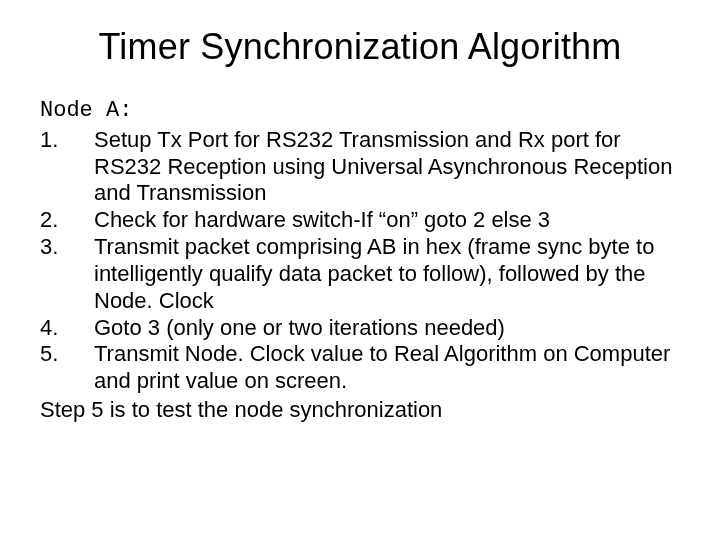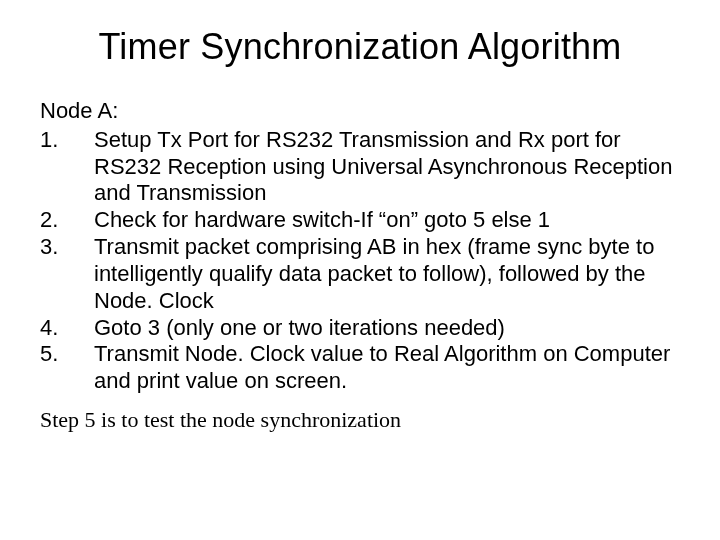--- a/index.html
+++ b/index.html
@@ -23,57 +23,57 @@
     margin: 0 0 30px 0;
     font-weight: normal;
     letter-spacing: 0.2px;
   }
   .body {
     font-size: 22px;
     line-height: 1.22;
   }
   .intro {
     margin: 0 0 2px 0;
+    font-family: Liberation Mono, monospace;
   }
   .list {
     display: block;
   }
   .row {
     display: flex;
     align-items: flex-start;
   }
   .num {
     width: 54px;
     flex: 0 0 54px;
   }
   .txt {
     flex: 1 1 auto;
   }
   .tail {
-    margin-top: 12px;
-    font-family: Liberation Serif, serif;
+    margin-top: 2px;
   }
 </style>
 </head>
 <body>
 
 <div class="slide">
   <h1 class="title">Timer Synchronization Algorithm</h1>
 
   <div class="body">
     <div class="intro">Node A:</div>
 
     <div class="list">
       <div class="row">
         <div class="num">1.</div>
         <div class="txt">Setup Tx Port for RS232 Transmission and Rx port for RS232 Reception using Universal Asynchronous Reception and Transmission</div>
       </div>
       <div class="row">
         <div class="num">2.</div>
-        <div class="txt">Check for hardware switch-If “on” goto 5 else 1</div>
+        <div class="txt">Check for hardware switch-If “on” goto 2 else 3</div>
       </div>
       <div class="row">
         <div class="num">3.</div>
         <div class="txt">Transmit packet comprising AB in hex (frame sync byte to intelligently qualify data packet to follow), followed by the Node. Clock</div>
       </div>
       <div class="row">
         <div class="num">4.</div>
         <div class="txt">Goto 3 (only one or two iterations needed)</div>
       </div>
       <div class="row">

